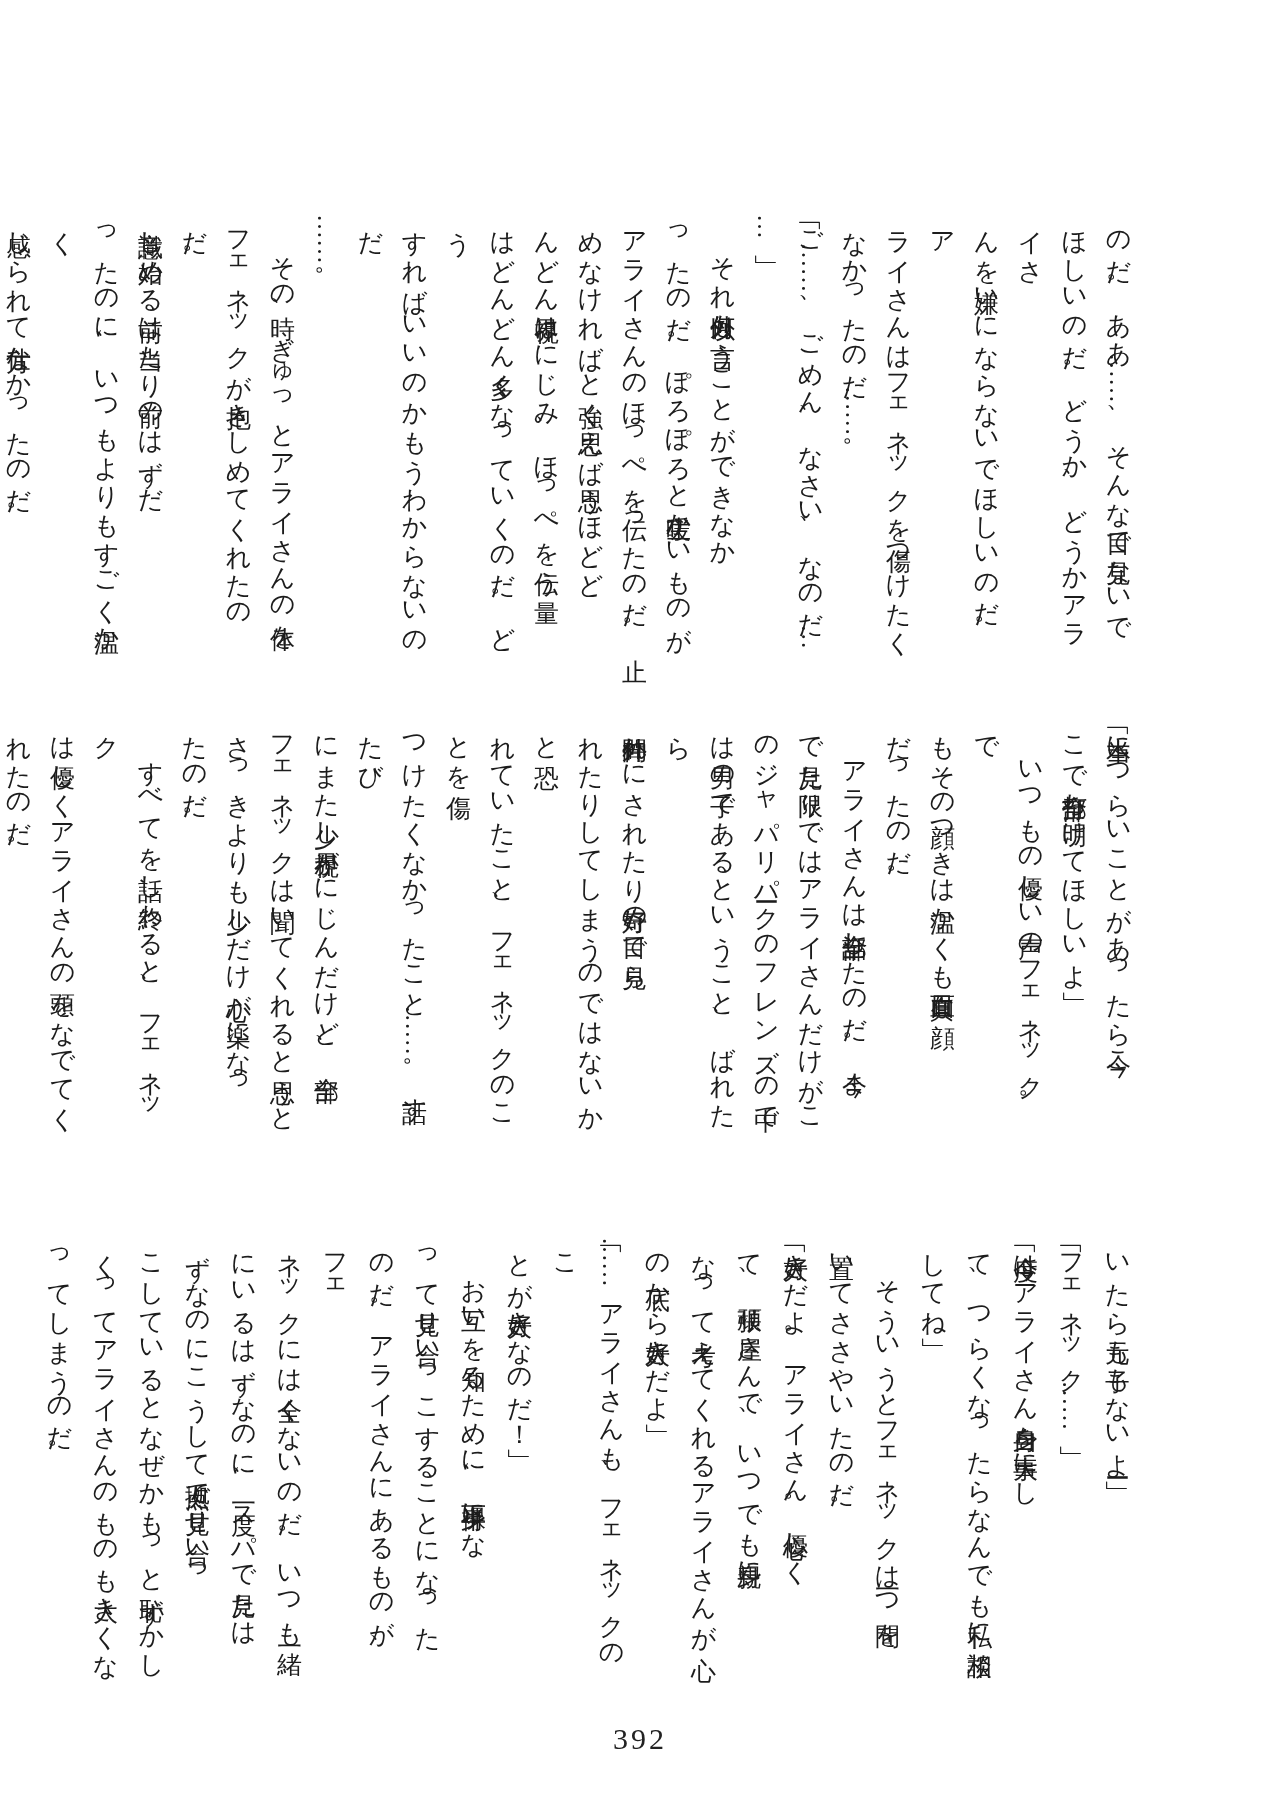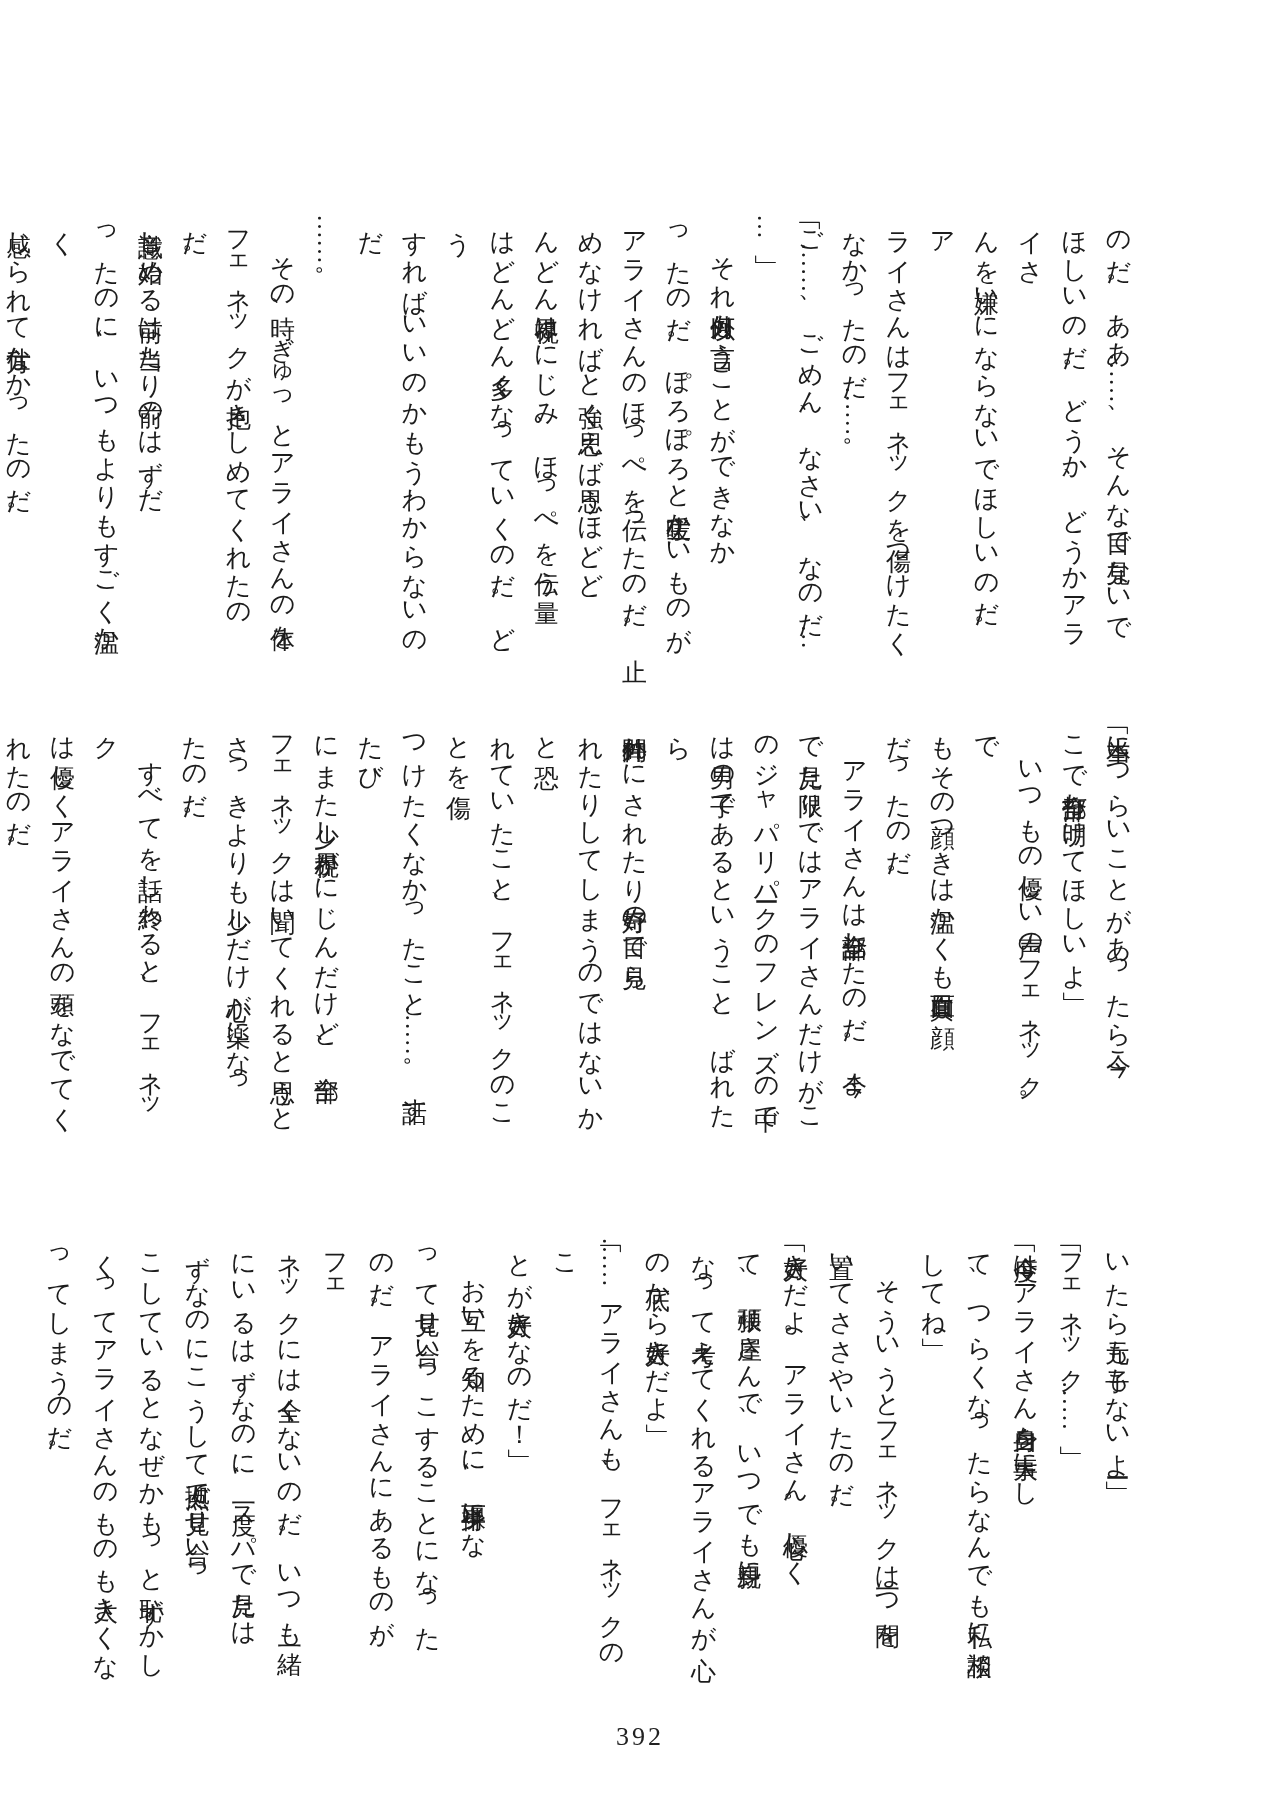--- a/index.html
+++ b/index.html
@@ -41,21 +41,21 @@
     right: 140px;
     height: 432px;
     line-height: 46px;
   }
   .page-number {
     position: absolute;
     top: 1722px;
     left: 0;
     width: 100%;
     text-align: center;
-    font-size: 26px;
+    font-size: 30px;
     letter-spacing: 3px;
     color: #222222;
   }
 </style>
 </head>
 <body>
 
 <div class="page">
   <div class="vblock block-top">のだ。ああ……、そんな目で見ないで
 ほしいのだ。どうか、どうかアライさ

